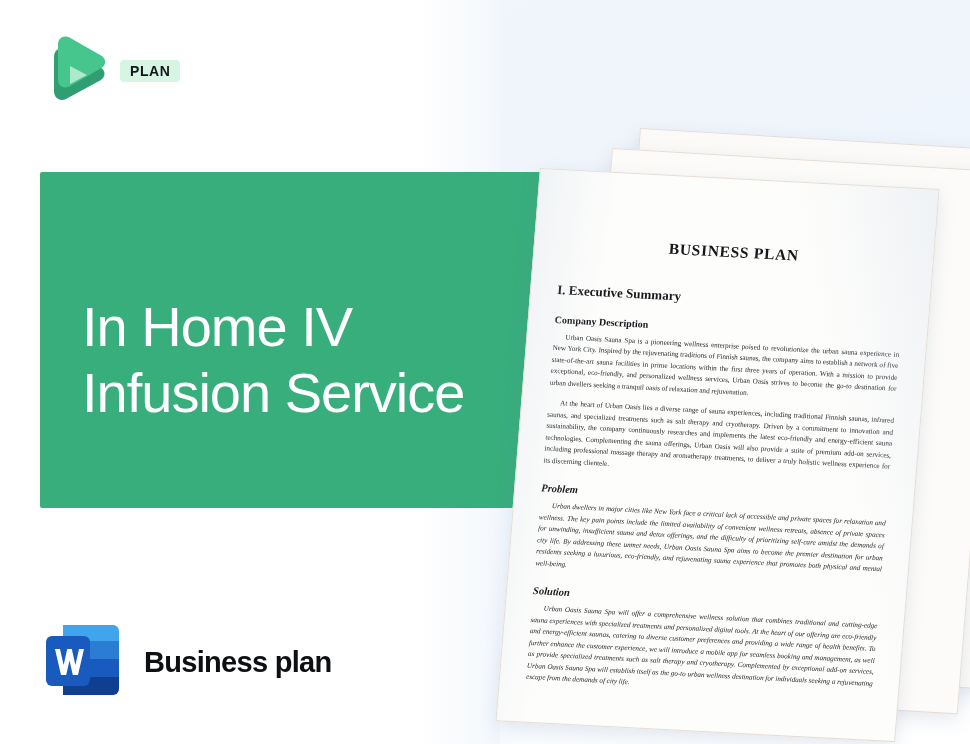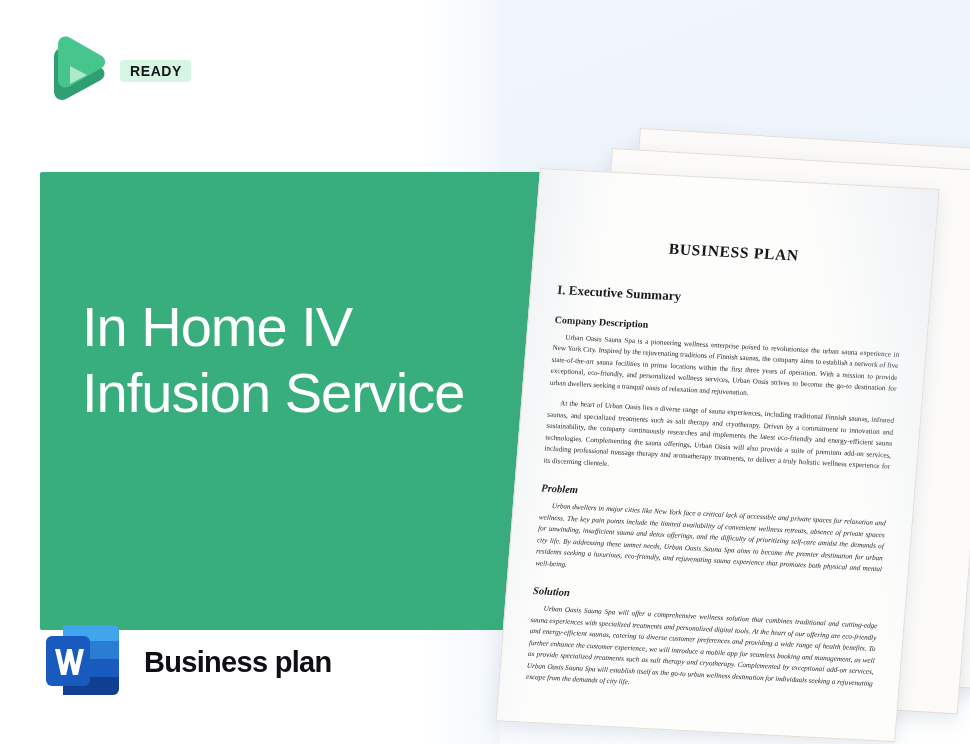--- a/index.html
+++ b/index.html
@@ -74,21 +74,21 @@
     line-height: 1.1;
     margin-top: 4px;
   }
 
   
   .green-card {
     position: absolute;
     left: 40px;
     top: 172px;
     width: 530px;
-    height: 458px;
+    height: 336px;
     background: #38ae7d;
     border-radius: 2px;
   }
   .green-card-title {
     position: absolute;
     left: 42px;
     top: 122px;
     width: 470px;
     color: #ffffff;
     font-size: 56px;
@@ -216,21 +216,21 @@
 
   <div class="brand">
     <span>
       <svg class="brand-mark" viewBox="0 0 62 76" xmlns="http://www.w3.org/2000/svg">
         <path d="M10 24 C10 17 16 13 22 16 L56 34 C62 37.5 62 44 56 47.5 L22 66 C16 69 10 65 10 58 Z" fill="#2f9e72"></path>
         <path d="M14 11 C14 5 20 1.5 25.5 4.5 L57 22.5 C62.5 25.8 62.5 32 57 35.2 L25.5 53.5 C20 56.5 14 53 14 47 Z" fill="#46c58c"></path>
         <path d="M26 33 L43 42 L26 51 Z" fill="#aee8cd"></path>
       </svg>
     </span>
     <div class="brand-text">
-      <span class="ready-badge">READY</span>
+      <span class="ready-badge">PLAN</span>
     </div>
   </div>
 
   <div class="green-card">
     <div class="green-card-title">In Home IV
 Infusion Service</div>
   </div>
 
   <div class="stack-shadow"></div>
 

